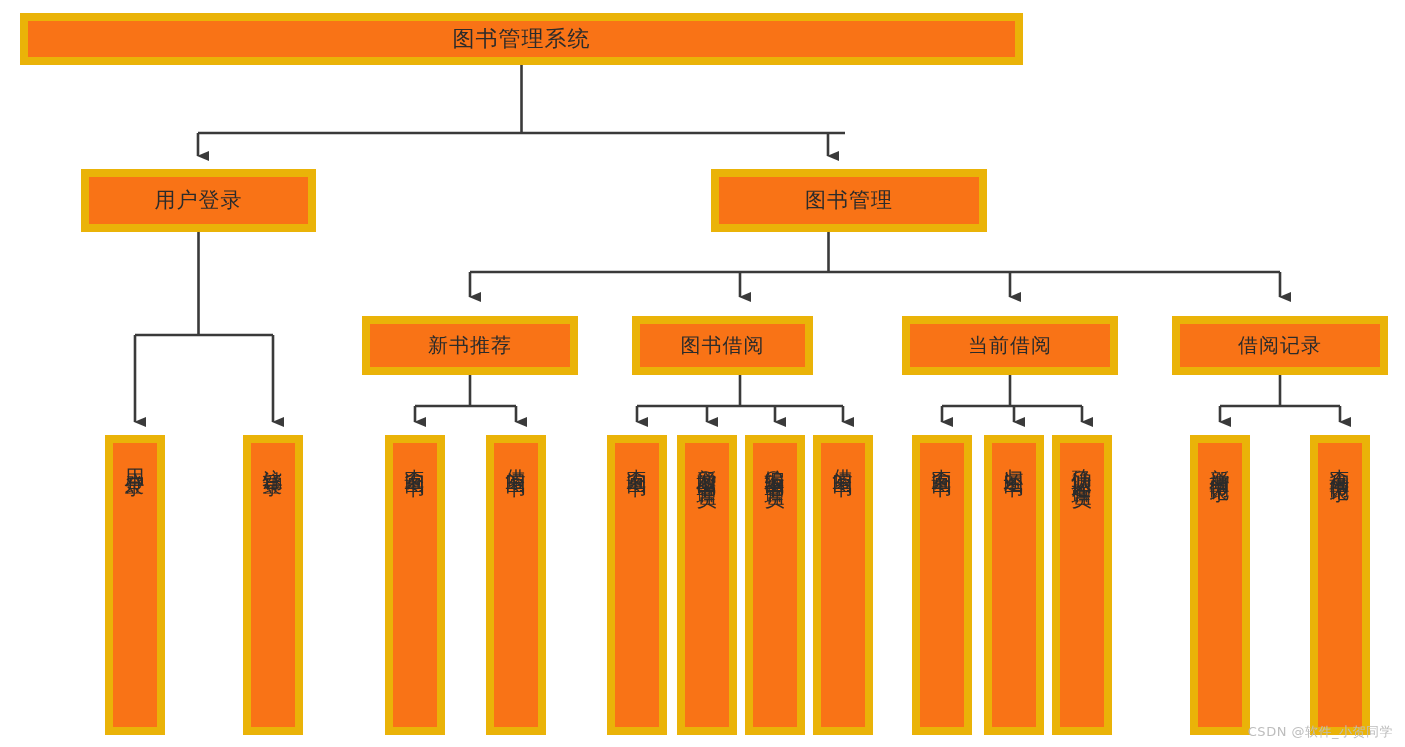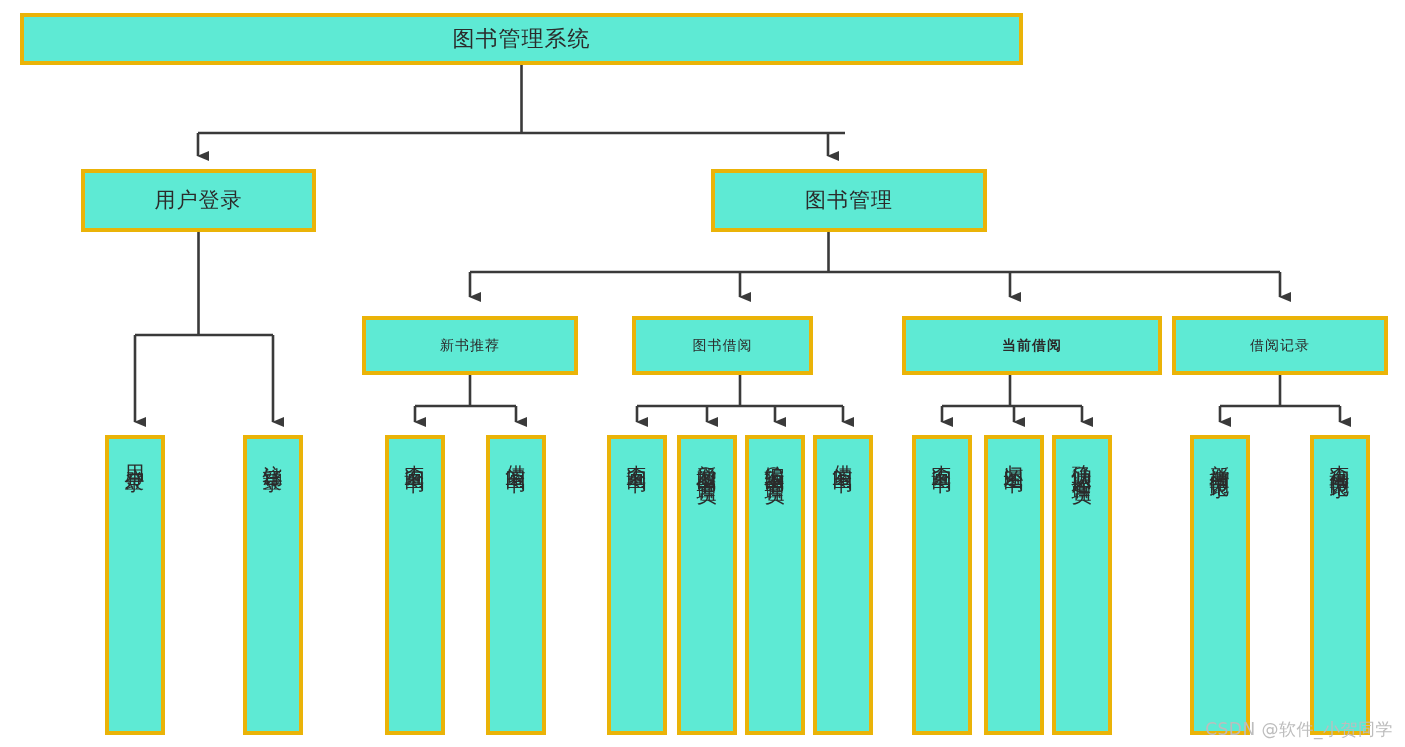--- a/index.html
+++ b/index.html
@@ -23,59 +23,59 @@
     position: absolute;
     left: 0;
     top: 0;
     width: 1405px;
     height: 747px;
   }
   
   .node {
     position: absolute;
     box-sizing: border-box;
-    background: #5eead4;
-    border: 4px solid #eab308;
+    background: #f97316;
+    border: 8px solid #eab308;
     display: flex;
     align-items: center;
     justify-content: center;
     z-index: 2;
   }
   .node .label {
     color: #2b2b2b;
     font-size: 21px;
     line-height: 1.15;
     letter-spacing: 1px;
     white-space: nowrap;
     text-align: center;
   }
   .node.root .label { font-size: 22px; }
   .node.mid  .label { font-size: 21px; }
-  .node.sub  .label { font-size: 14px; }
+  .node.sub  .label { font-size: 20px; }
   
   .node.leaf {
     align-items: flex-start;
     justify-content: center;
     padding-top: 10px;
   }
   .node.leaf .label {
     font-size: 20px;
     writing-mode: vertical-rl;
     text-orientation: upright;
     letter-spacing: 3px;
     white-space: nowrap;
     line-height: 1;
   }
   
   #watermark {
     position: absolute;
     right: 12px;
     bottom: 6px;
     color: #bdbdbd;
-    font-size: 17px;
+    font-size: 13px;
     letter-spacing: 0.5px;
     z-index: 3;
     white-space: nowrap;
   }
 </style>
 </head>
 <body>
 
 <div id="canvas">
 
@@ -139,21 +139,21 @@
   <div class="node mid" style="left:711px; top:169px; width:276px; height:63px;">
     <span class="label">图书管理</span>
   </div>
 
   <div class="node sub" style="left:362px; top:316px; width:216px; height:59px;">
     <span class="label">新书推荐</span>
   </div>
   <div class="node sub" style="left:632px; top:316px; width:181px; height:59px;">
     <span class="label">图书借阅</span>
   </div>
-  <div class="node sub" style="left:902px; top:316px; width:260px; height:59px;font-weight:bold;">
+  <div class="node sub" style="left:902px; top:316px; width:216px; height:59px;">
     <span class="label">当前借阅</span>
   </div>
   <div class="node sub" style="left:1172px; top:316px; width:216px; height:59px;">
     <span class="label">借阅记录</span>
   </div>
 
   <div class="node leaf" style="left:105px; top:435px; width:60px; height:300px;">
     <span class="label">用户登录</span>
   </div>
   <div class="node leaf" style="left:243px; top:435px; width:60px; height:300px;">

